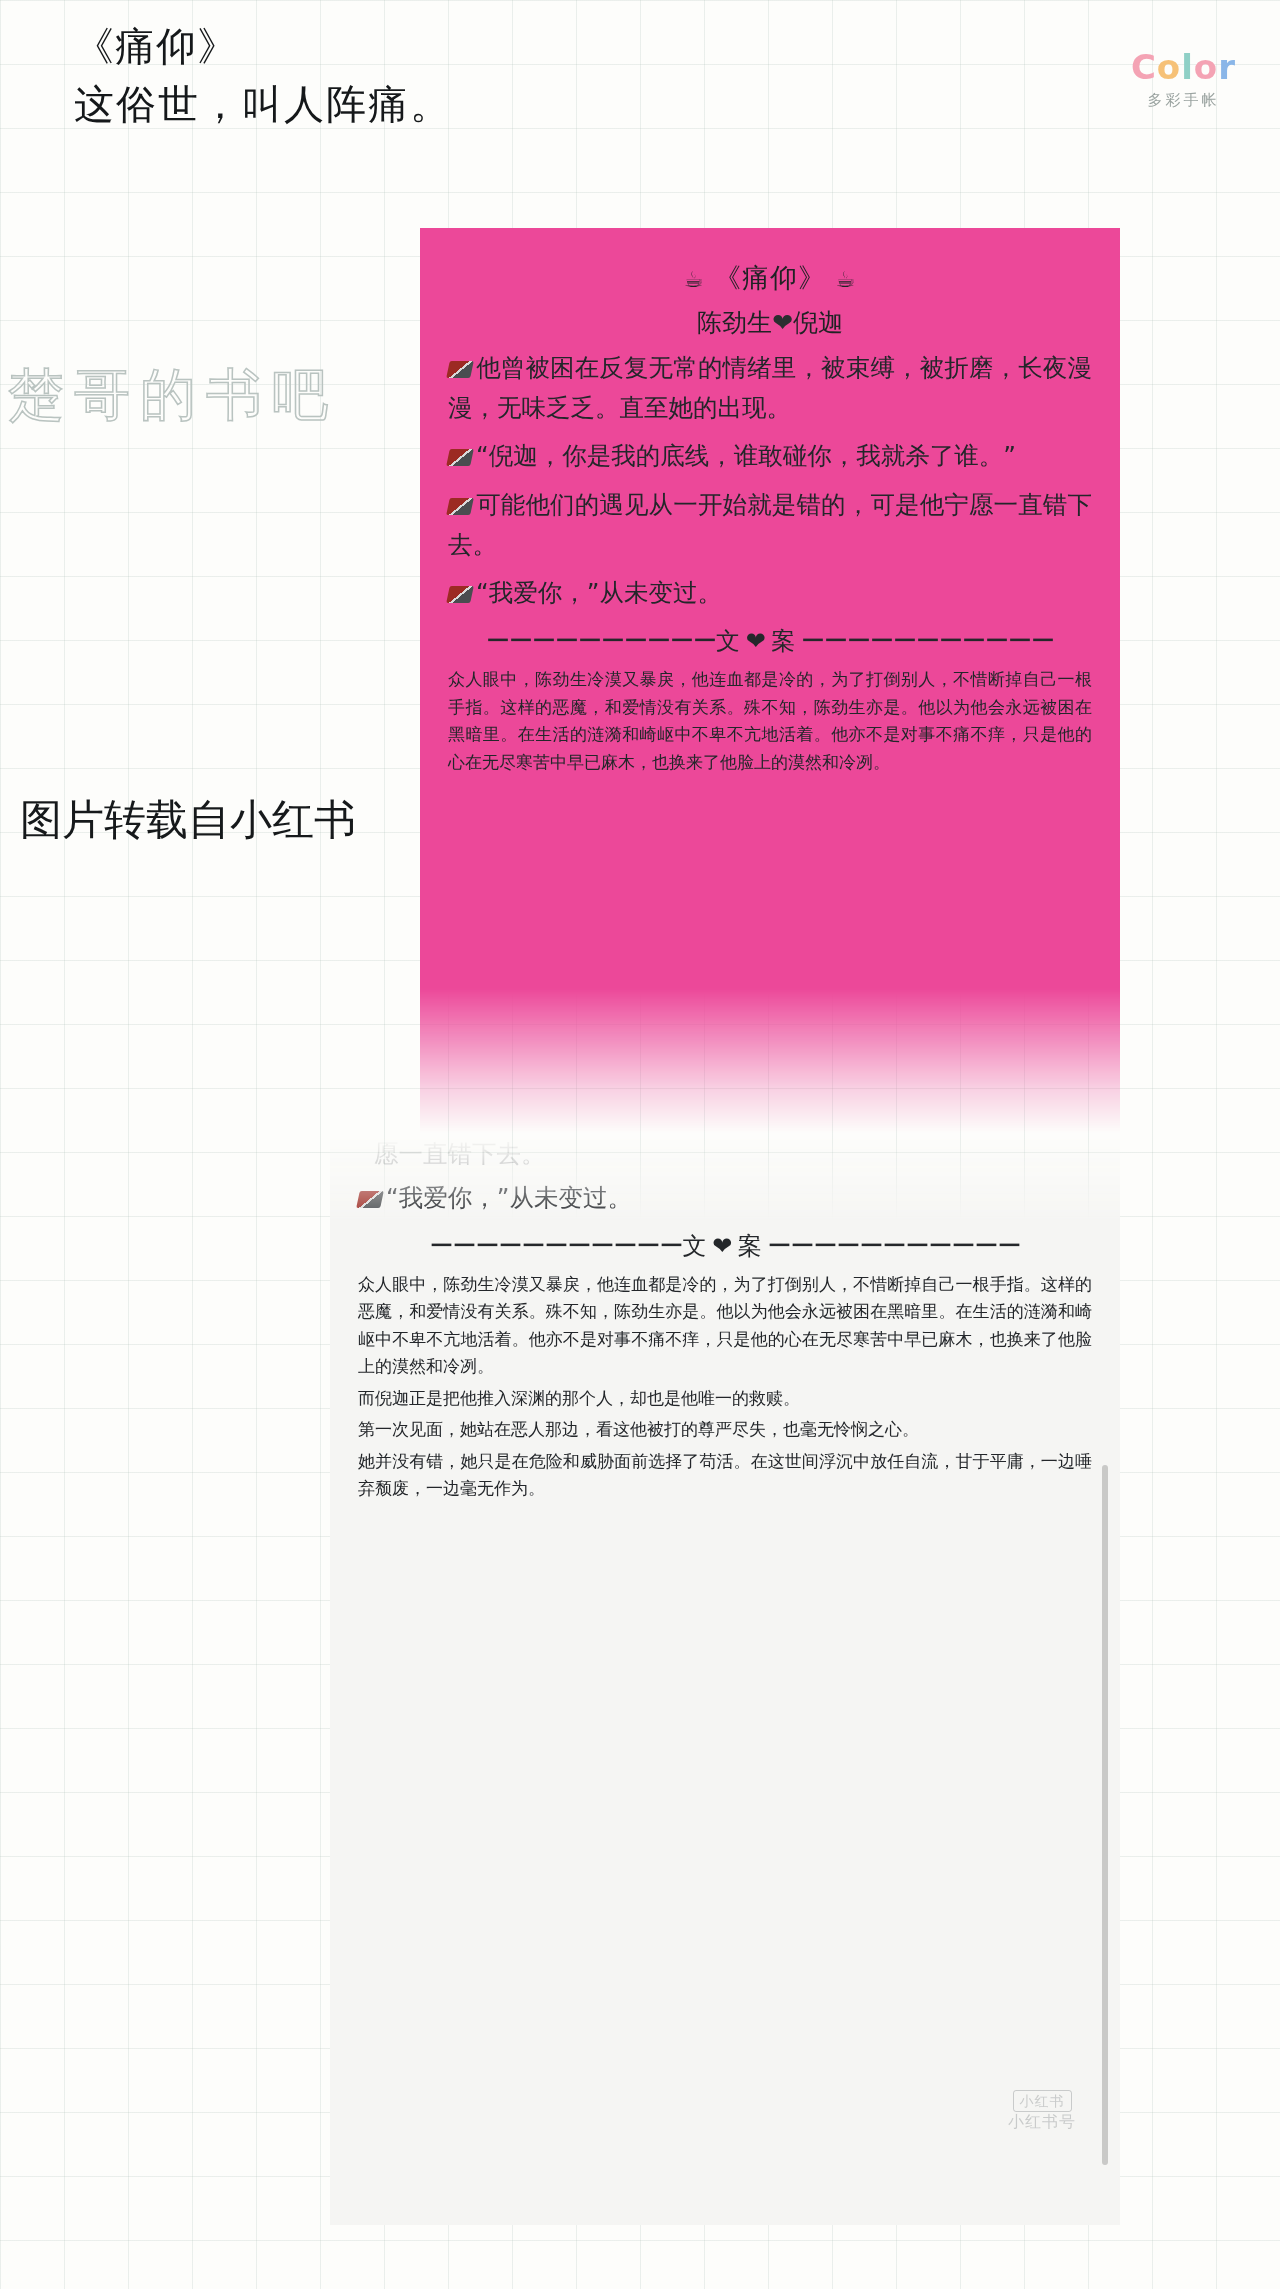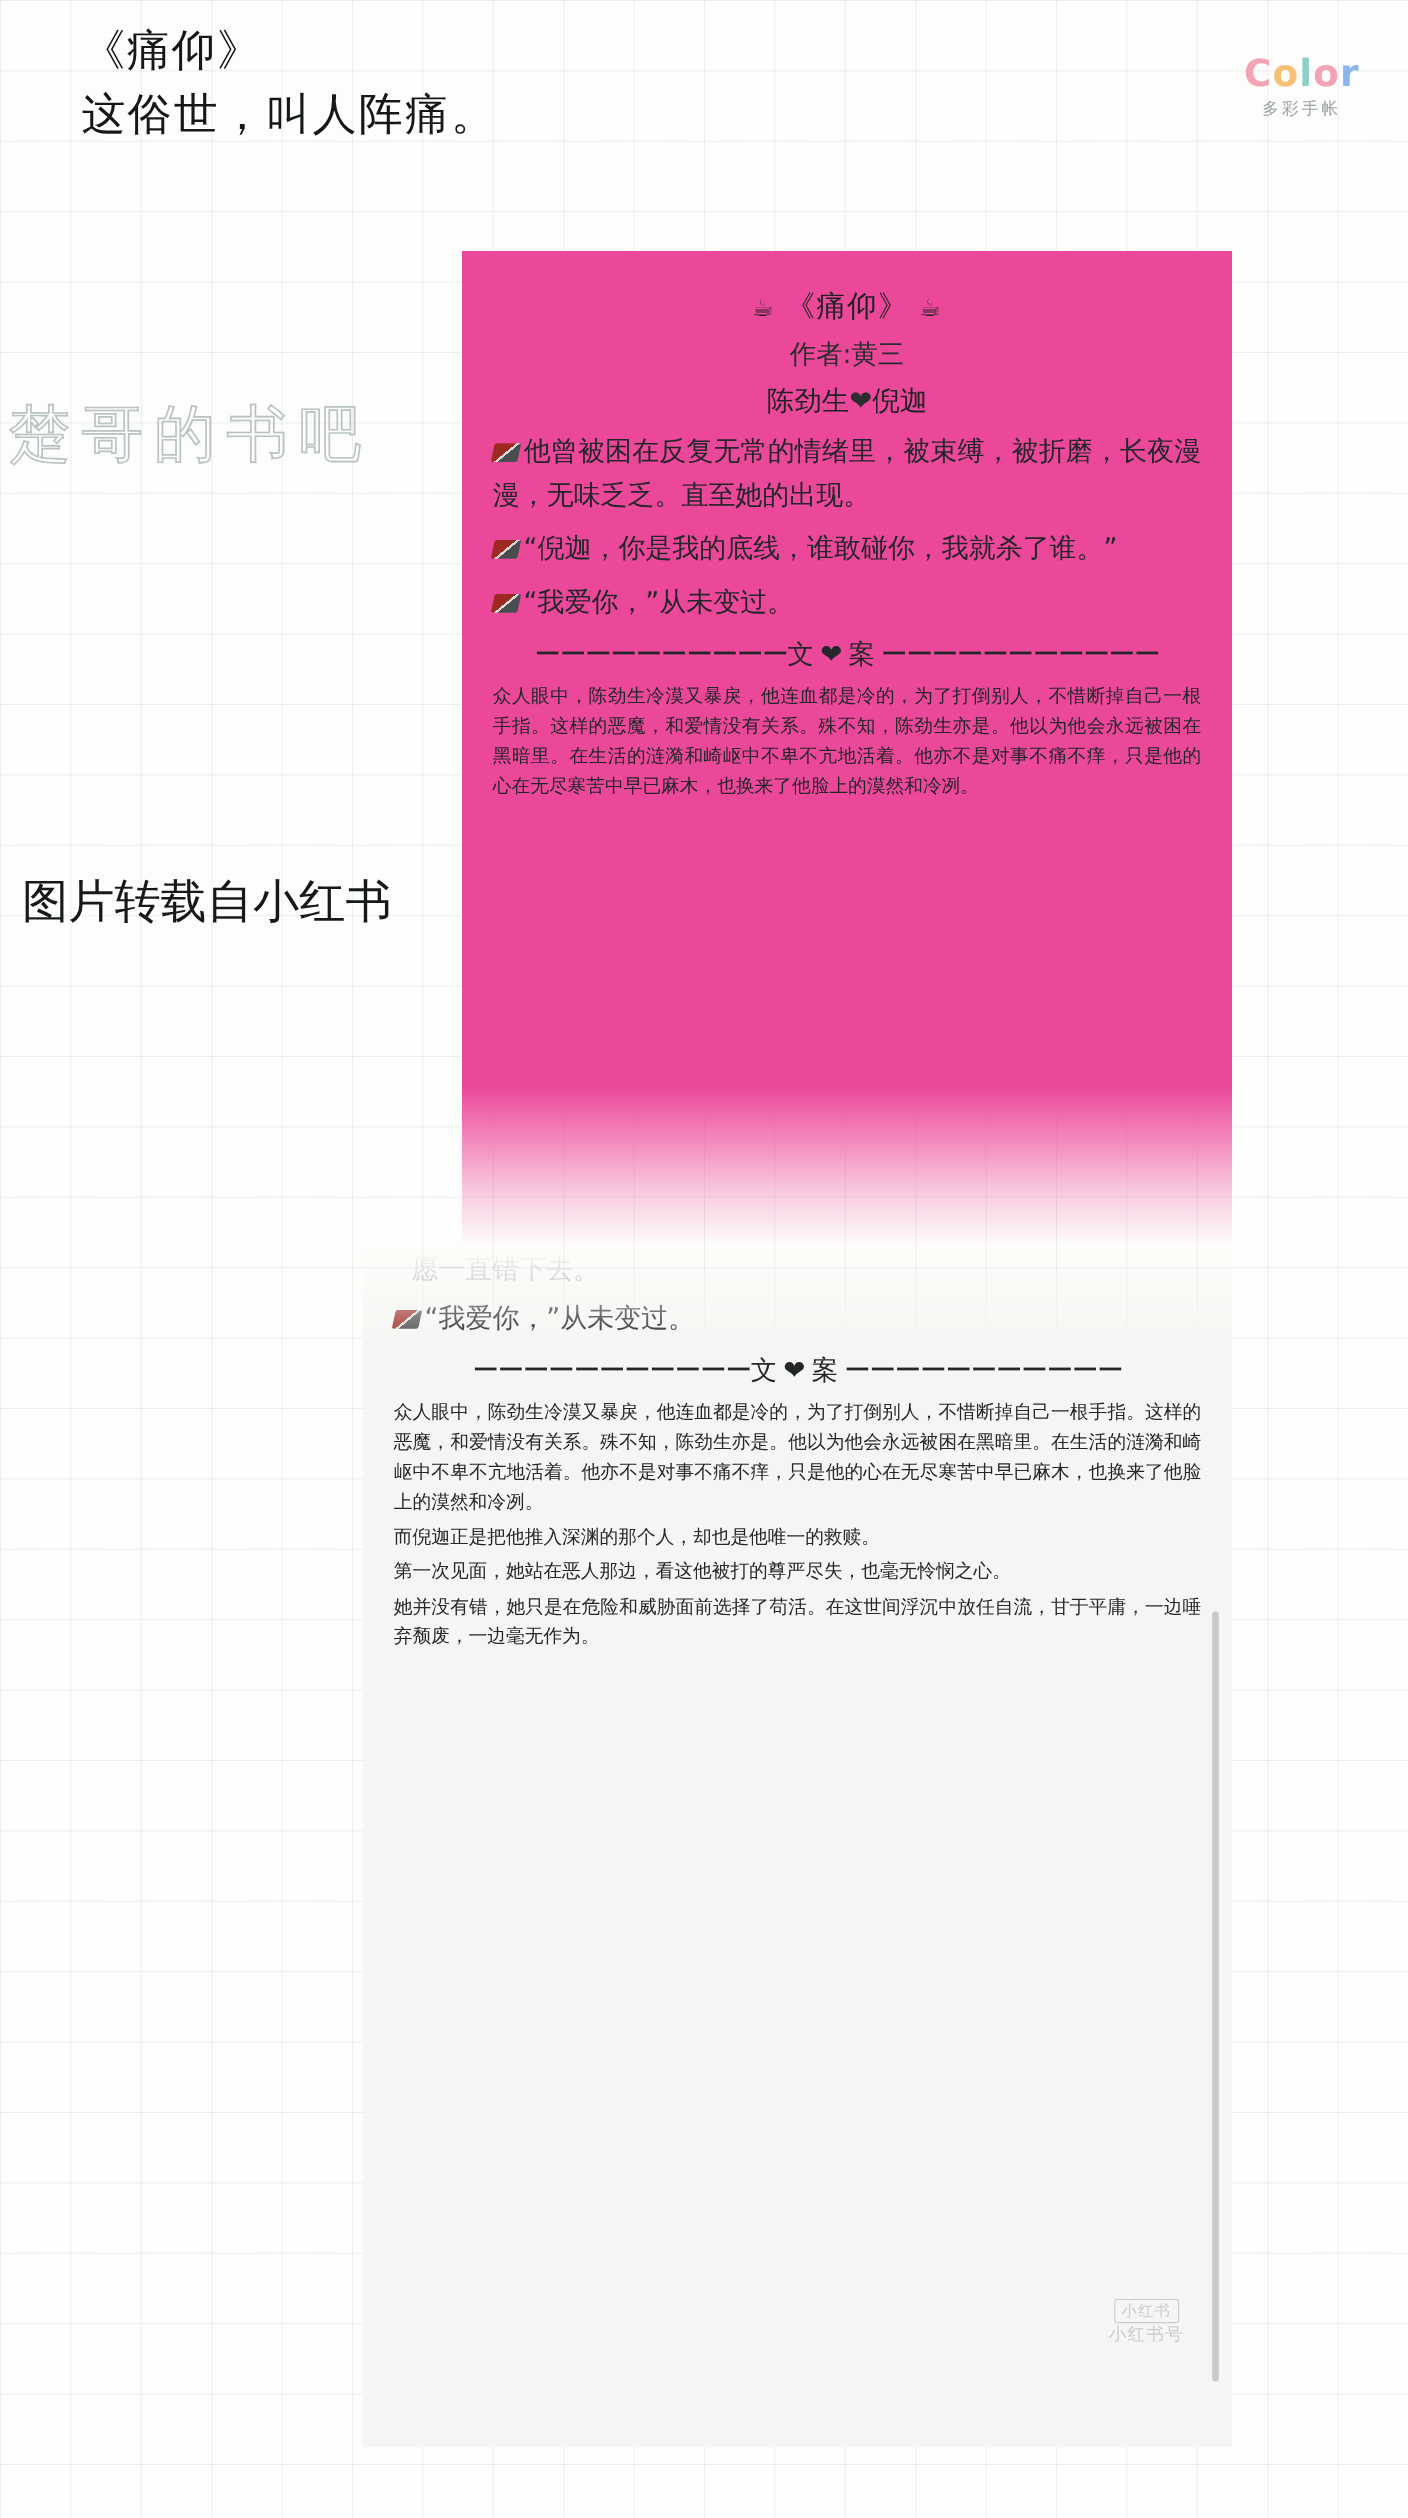--- a/index.html
+++ b/index.html
@@ -252,27 +252,27 @@
 
 <div class="side-note">图片转载自小红书</div>
 
 <div class="shot shot-1">
   <div class="shot-inner">
     <div class="doc-title">
       <span class="cup">☕</span>
       <span>《痛仰》</span>
       <span class="cup">☕</span>
     </div>
-    <div class="doc-author">作者:黄三</div>
     <div class="doc-pair">
       <span>陈劲生</span><span class="heart">❤</span><span>倪迦</span>
     </div>
 
     <div class="bullet-line"><span class="bk"></span><span>他曾被困在反复无常的情绪里，被束缚，被折磨，长夜漫漫，无味乏乏。直至她的出现。</span></div>
     <div class="bullet-line"><span class="bk"></span><span>“倪迦，你是我的底线，谁敢碰你，我就杀了谁。”</span></div>
+    <div class="bullet-line"><span class="bk"></span><span>可能他们的遇见从一开始就是错的，可是他宁愿一直错下去。</span></div>
     <div class="bullet-line"><span class="bk"></span><span>“我爱你，”从未变过。</span></div>
 
     <div class="divider">ーーーーーーーーーー文 ❤ 案 ーーーーーーーーーーー</div>
     <div class="body-p">众人眼中，陈劲生冷漠又暴戾，他连血都是冷的，为了打倒别人，不惜断掉自己一根手指。这样的恶魔，和爱情没有关系。殊不知，陈劲生亦是。他以为他会永远被困在黑暗里。在生活的涟漪和崎岖中不卑不亢地活着。他亦不是对事不痛不痒，只是他的心在无尽寒苦中早已麻木，也换来了他脸上的漠然和冷冽。</div>
   </div>
 </div>
 
 <div class="shot shot-2">
   <div class="sliver">愿一直错下去。</div>
   <div class="shot-inner doc-body" style="padding-top:34px;">

